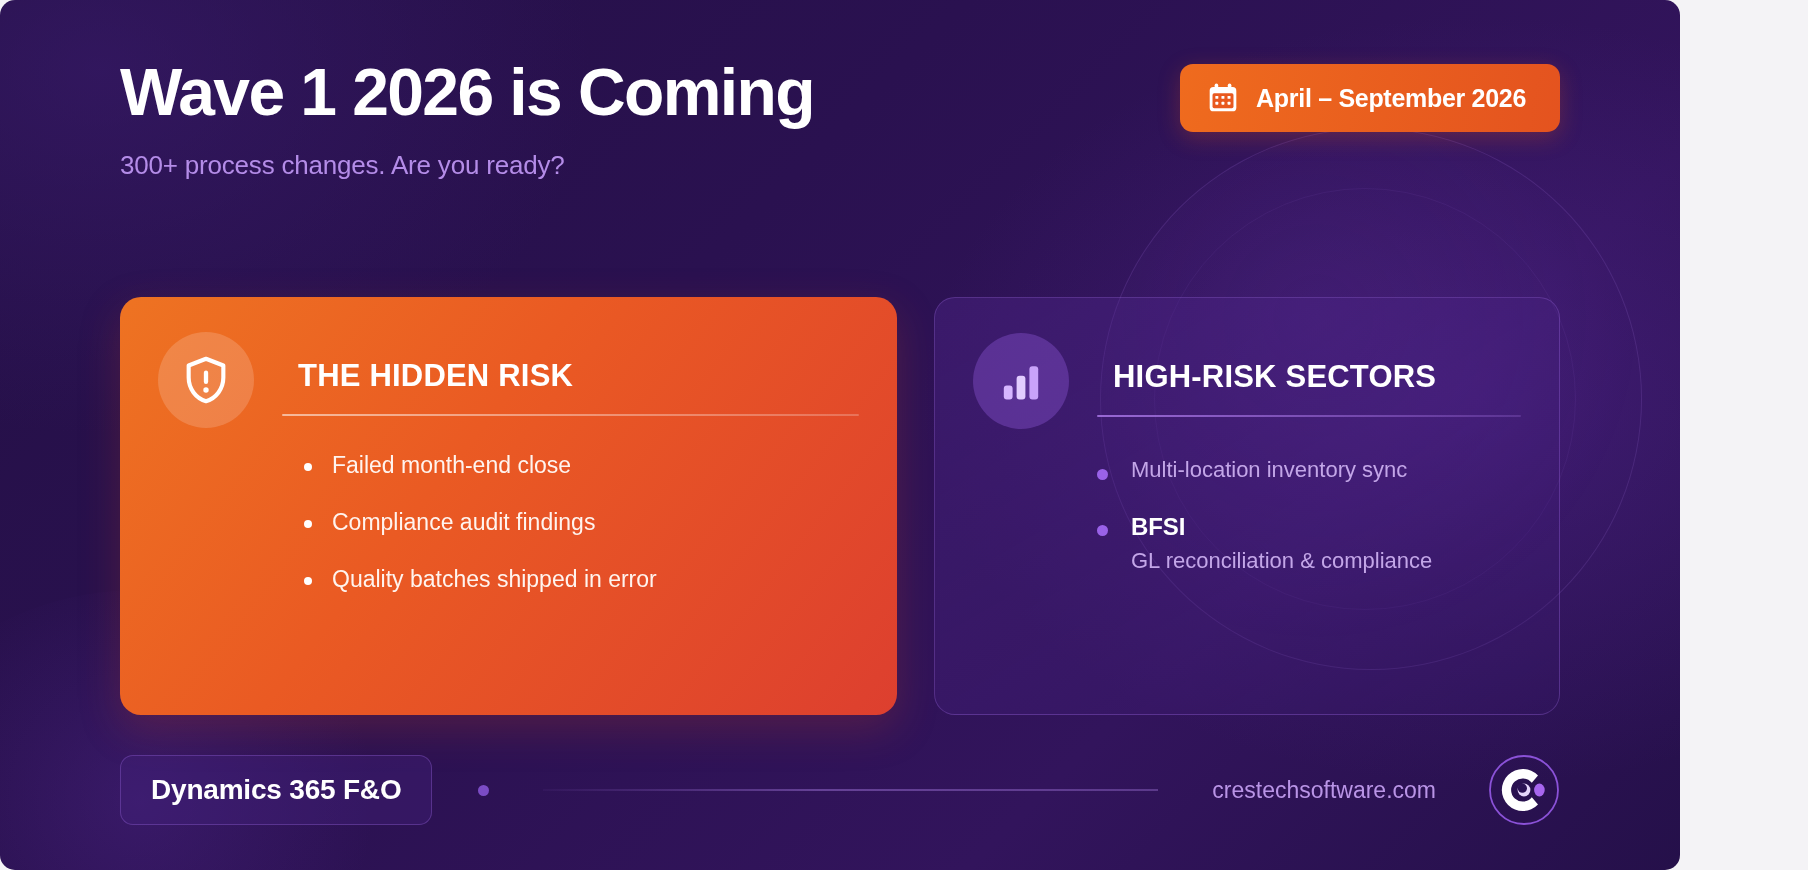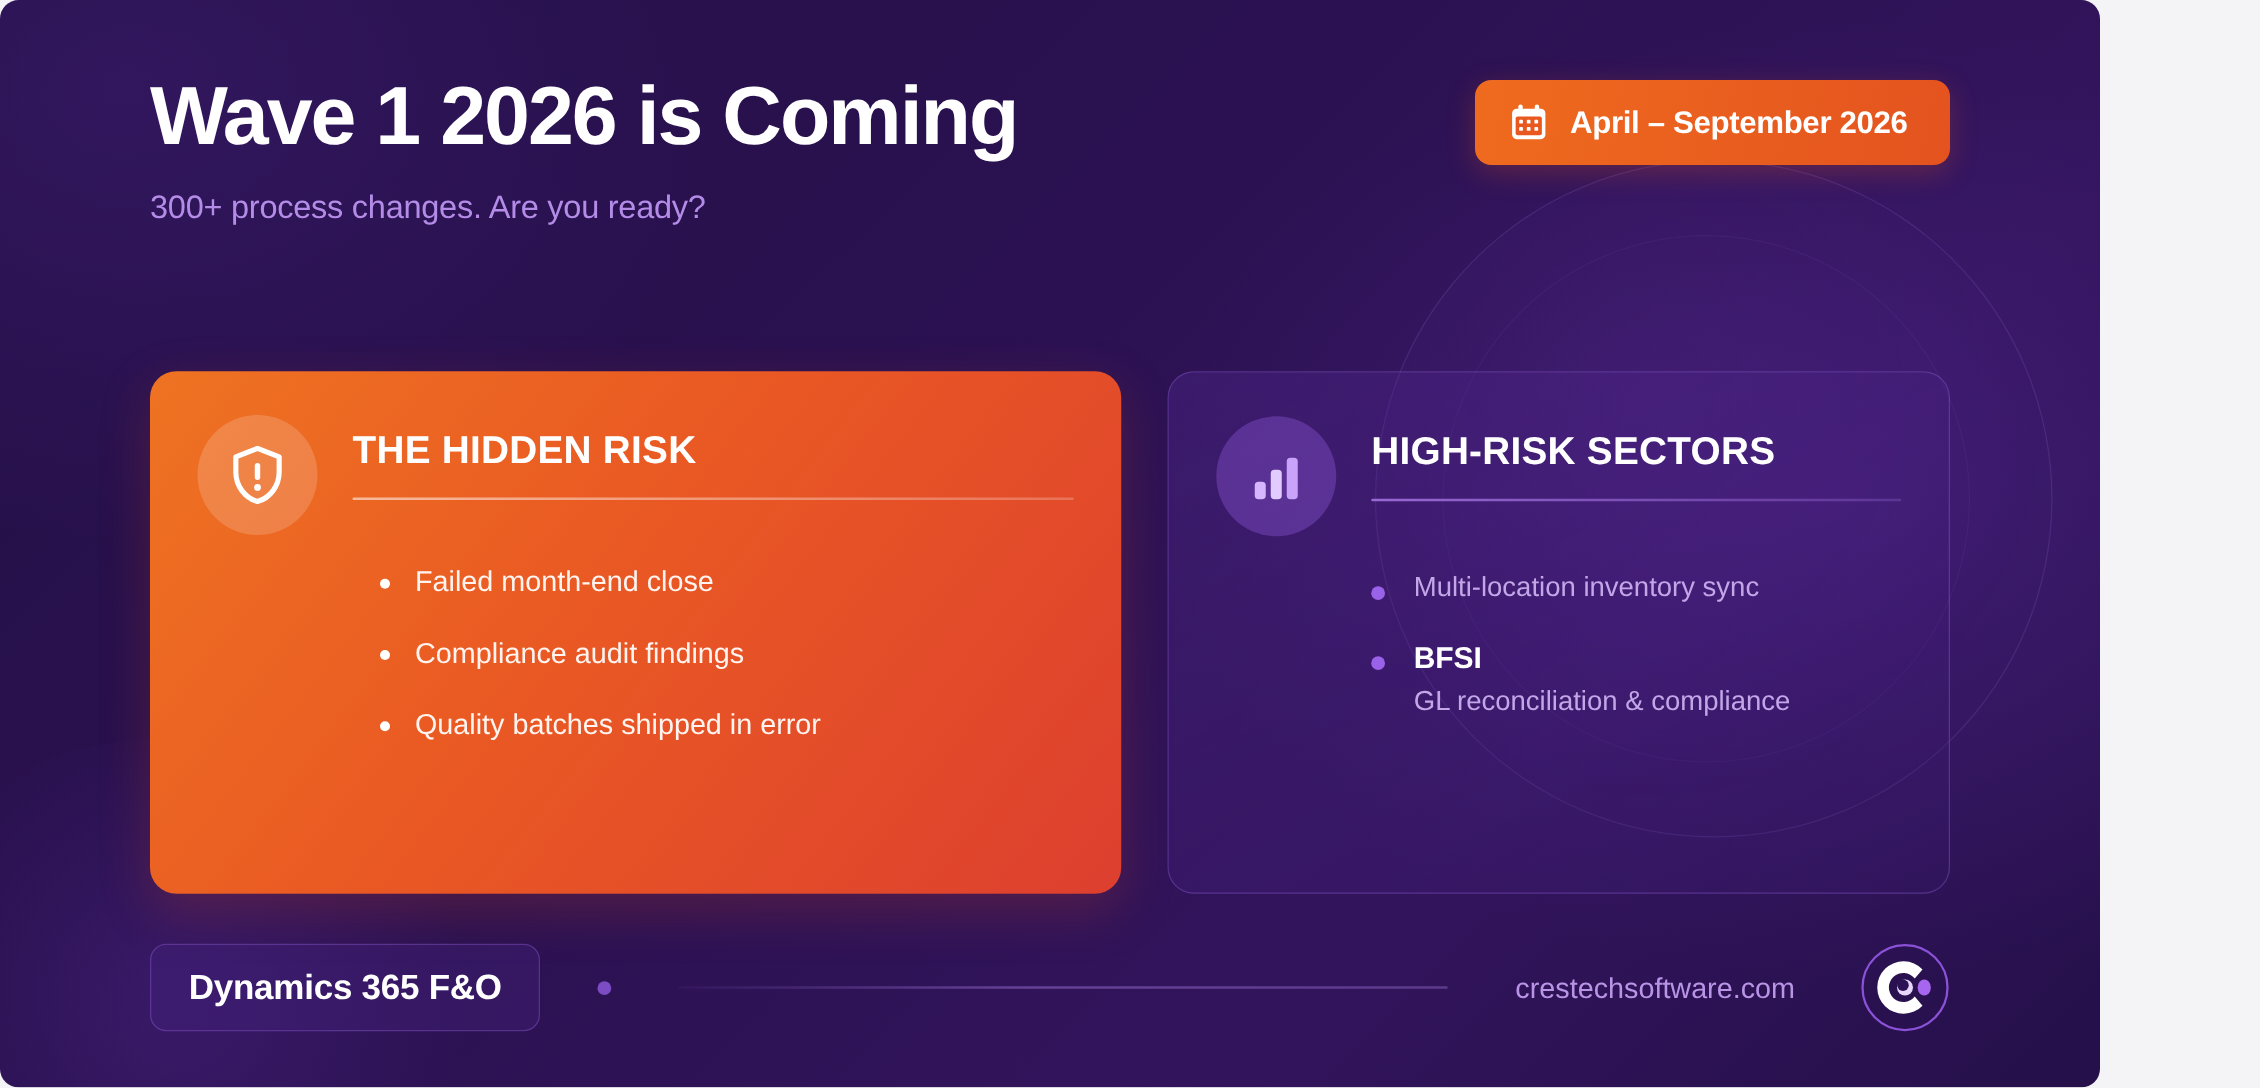--- a/index.html
+++ b/index.html
@@ -152,21 +152,21 @@
   }
   .badge-icon.risk   { background: rgba(255,255,255,0.17); }
   .badge-icon.sector { background: rgba(146,92,222,0.36); }
 
   .card-head-text { flex: 1; padding-top: 12px; }
   .card-title {
     font-size: 31px;
     font-weight: 700;
     letter-spacing: 0.2px;
     color: #ffffff;
-    margin: 0;
+    margin: 16px;
   }
   .rule {
     height: 1.5px;
     margin-top: 20px;
     border-radius: 2px;
   }
   .rule.risk   { background: linear-gradient(90deg, rgba(255,255,255,0.55) 0%, rgba(255,255,255,0.22) 100%); }
   .rule.sector { background: linear-gradient(90deg, rgba(168,118,230,0.85) 0%, rgba(168,118,230,0.25) 100%); }
 
   .lead {

